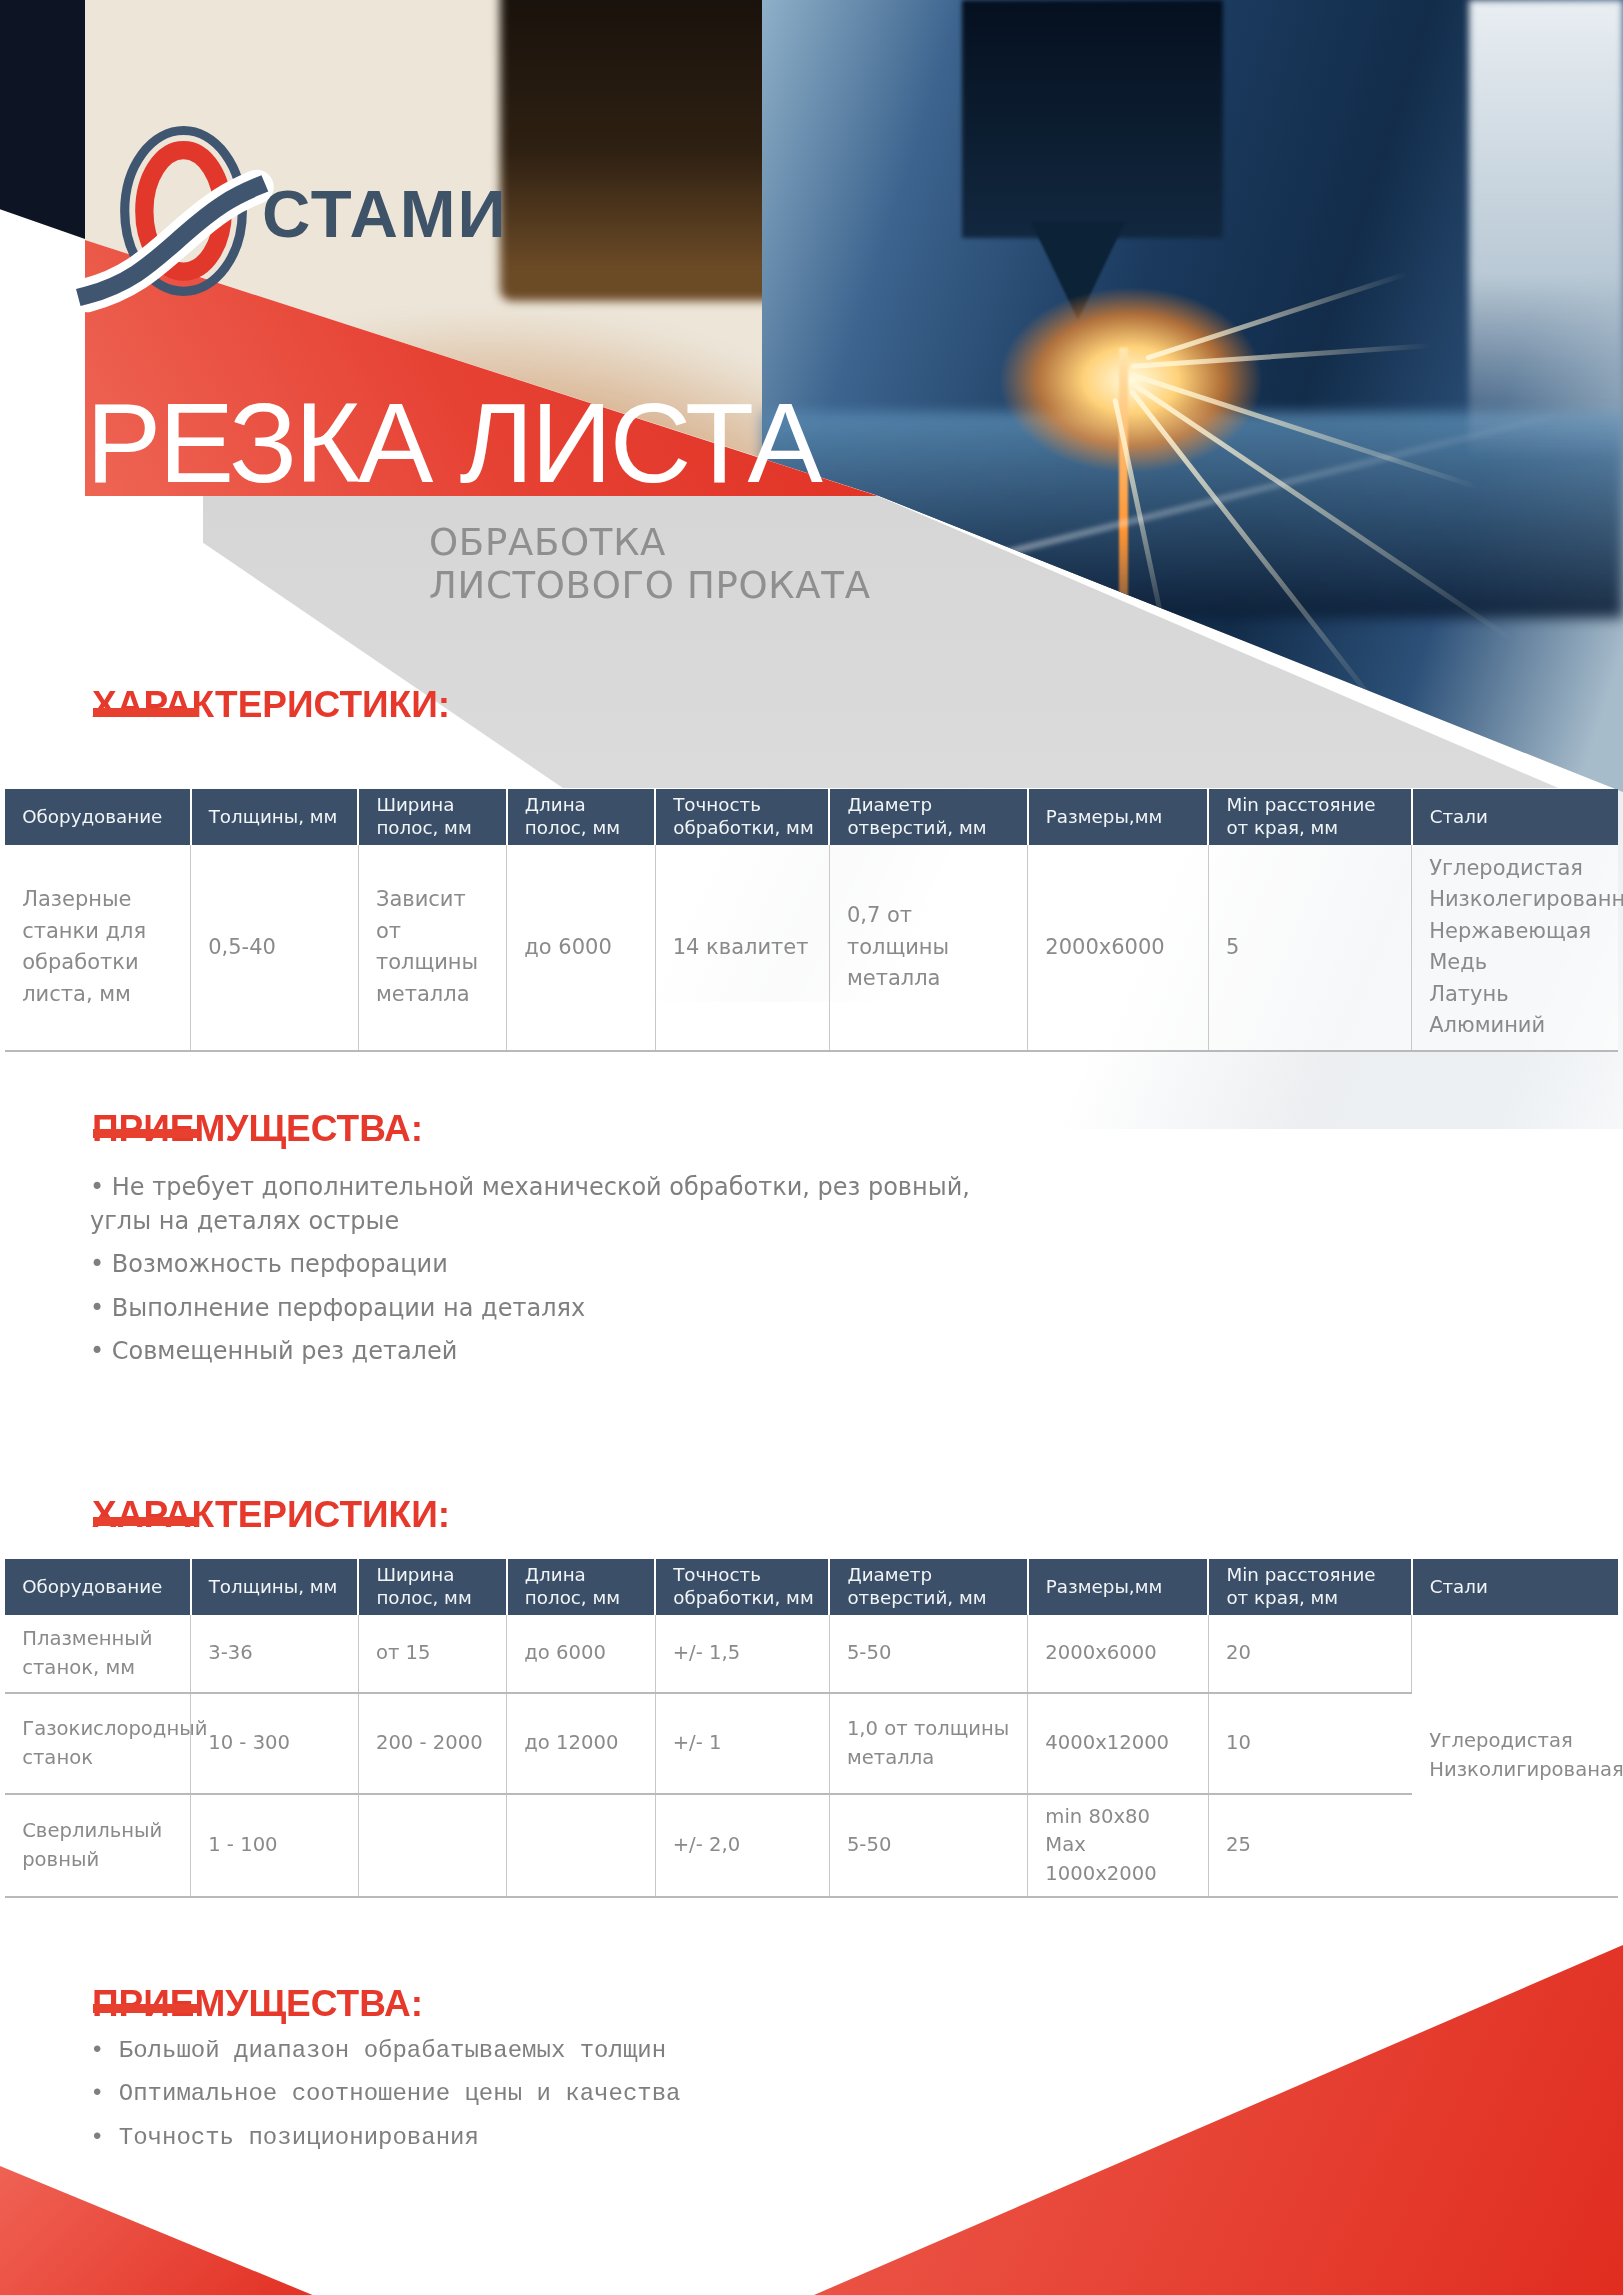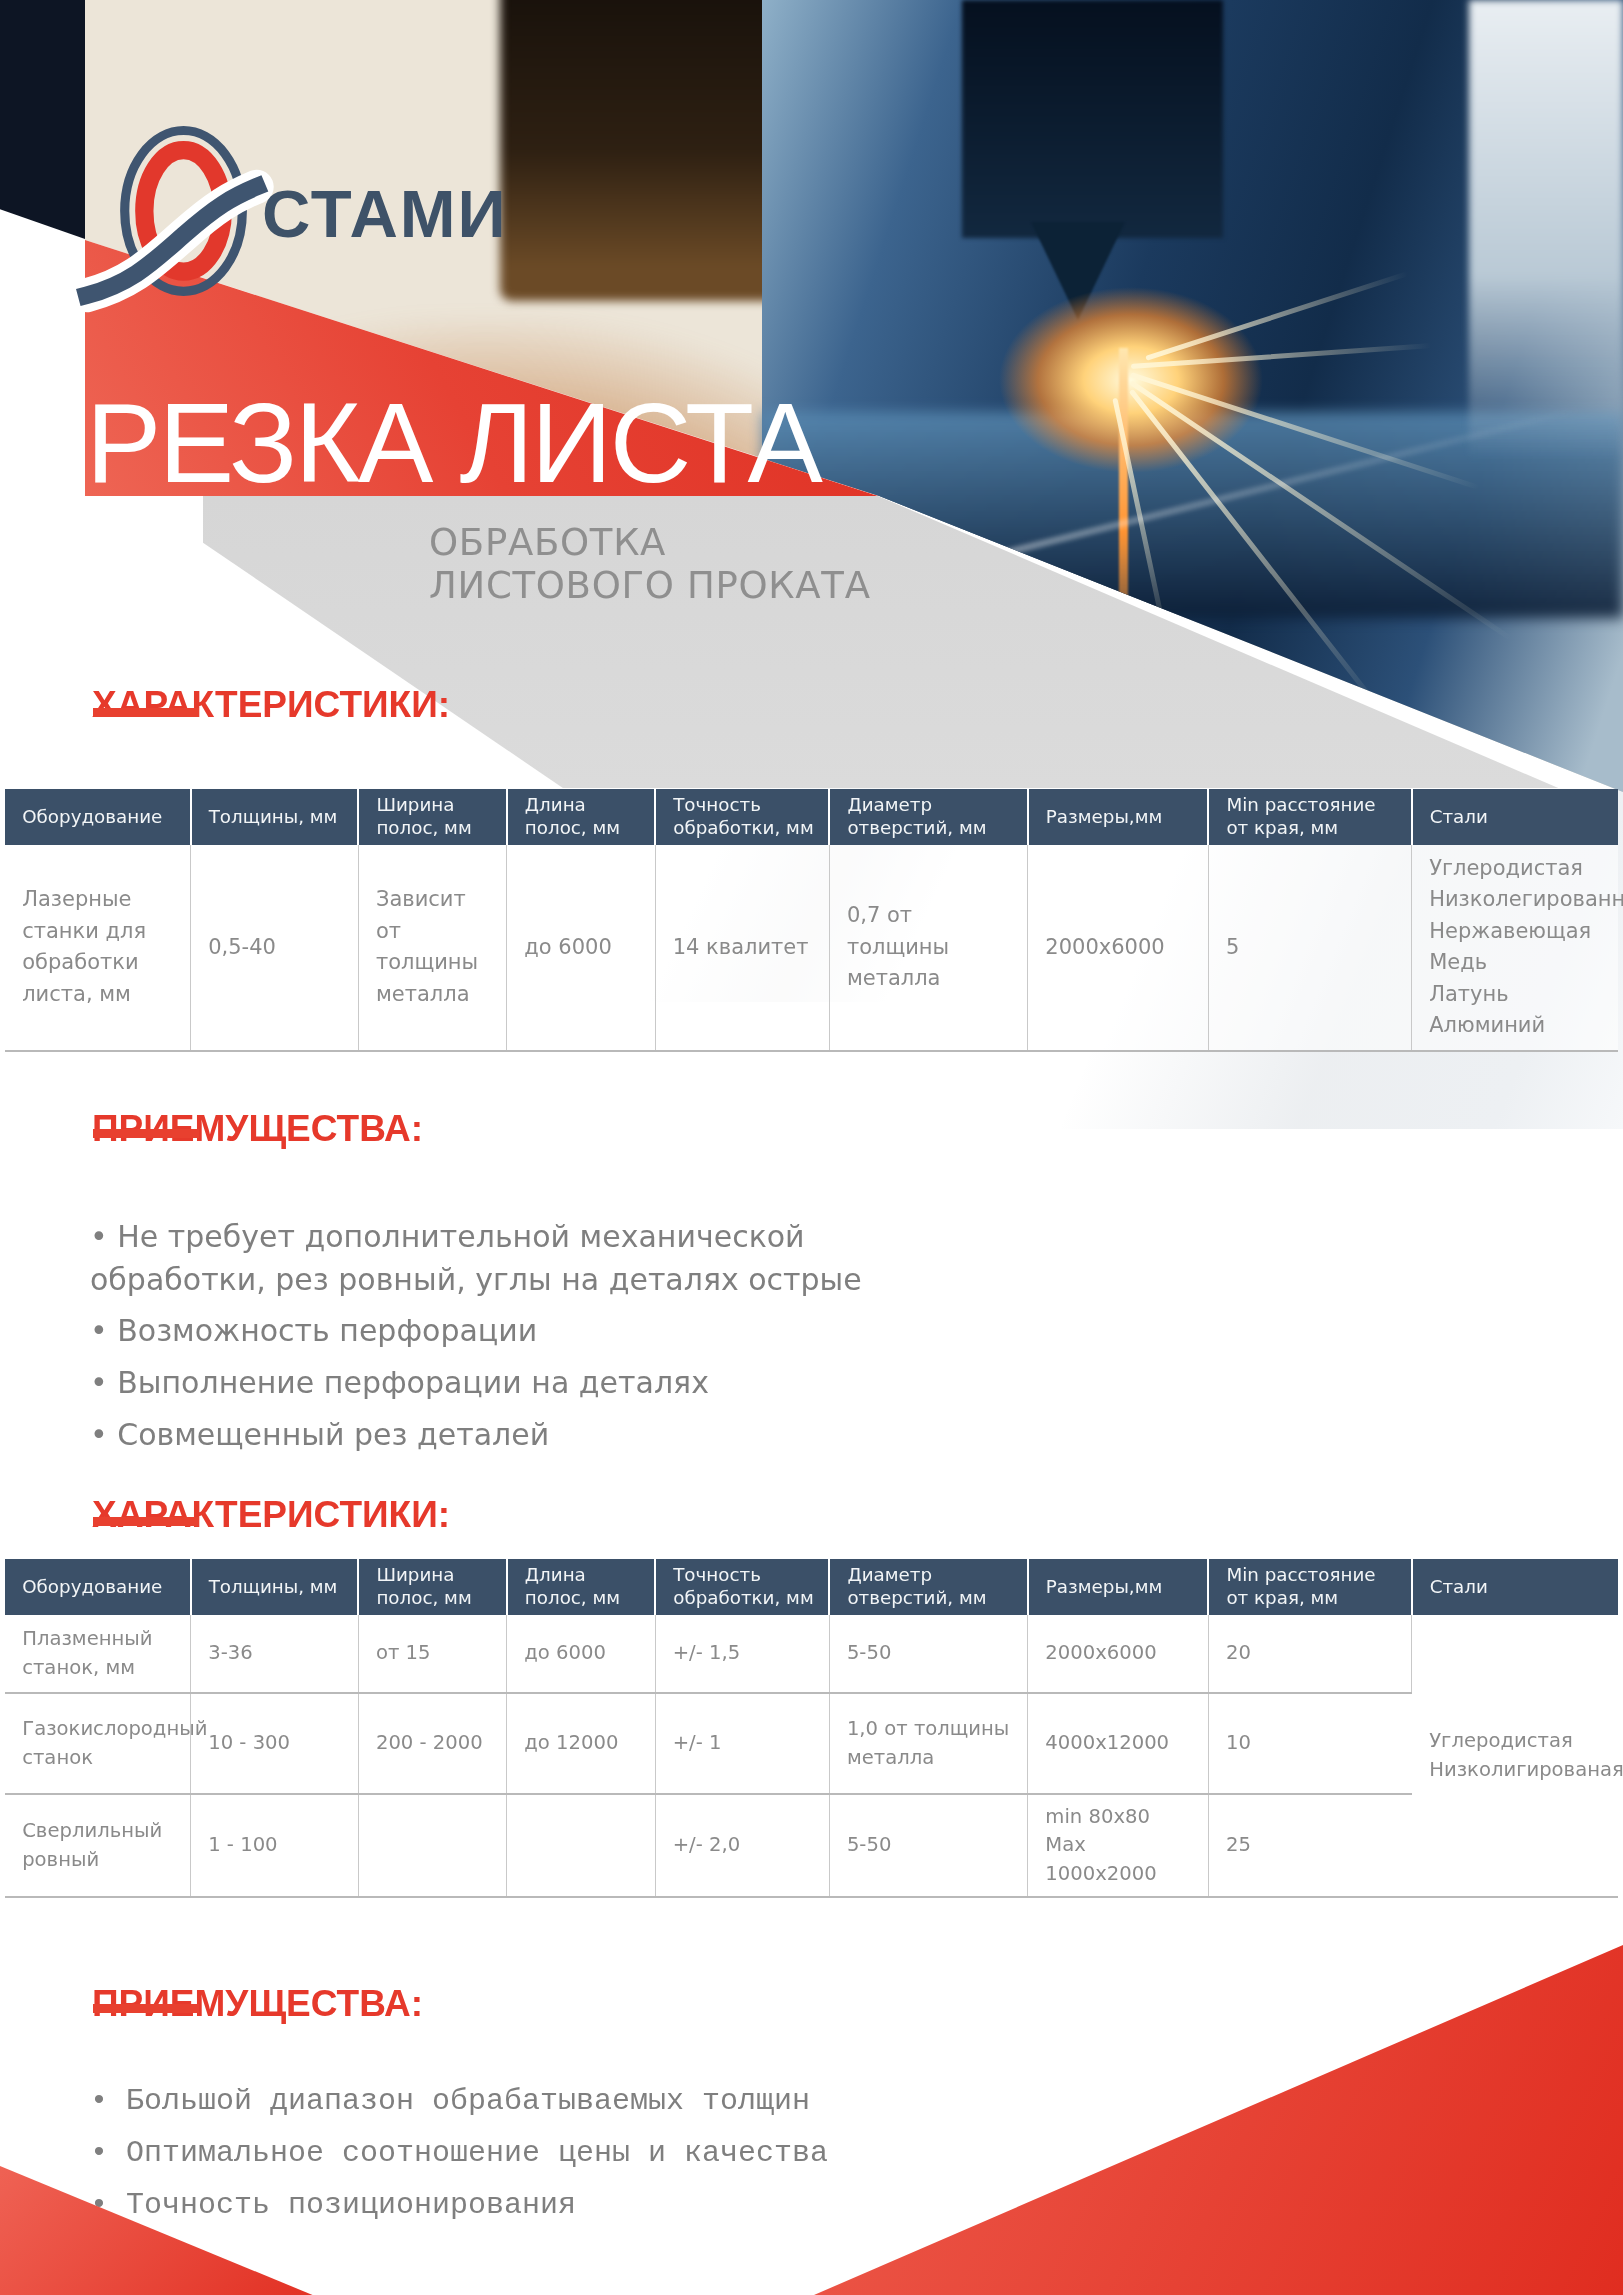--- a/index.html
+++ b/index.html
@@ -65,21 +65,21 @@
   table.spec th:last-child{border-right:none;}
   table.spec td{background:rgba(255,255,255,.55);color:#8a8a8a;font-size:21px;line-height:1.5;
      padding:7.9px 9.2px 7.9px 17px;vertical-align:middle;white-space:pre-line;
      border-right:1.3px solid #c9c9c9;}
   table.spec td:last-child{border-right:none;}
   table.spec tr{border-bottom:2px solid #b9b9b9;}
   table.spec tr.hdr{border-bottom:none;border-radius:27px;}
   #table2 td{font-size:19.6px;line-height:1.45;}
 
   
-  .bullets{left:90px;width:890px;color:#7f7f7f;font-size:30px;line-height:1.42;margin-top:46px;}
+  .bullets{left:90px;width:890px;color:#7f7f7f;font-size:24px;line-height:1.42;}
   .bullets .bi{margin-bottom:9.2px;}
 
   
   .foot-left{left:0;top:2166px;width:315px;height:130px;background:linear-gradient(135deg,#ef6254,#e23124);
      clip-path:polygon(0 0,100% 100%,0 100%);}
   .foot-right{left:814px;top:1945px;width:809px;height:350px;background:linear-gradient(115deg,#ed5a4b,#e02d20);
      clip-path:polygon(100% 0,100% 100%,0 100%);}
 </style>
 </head>
 <body>

